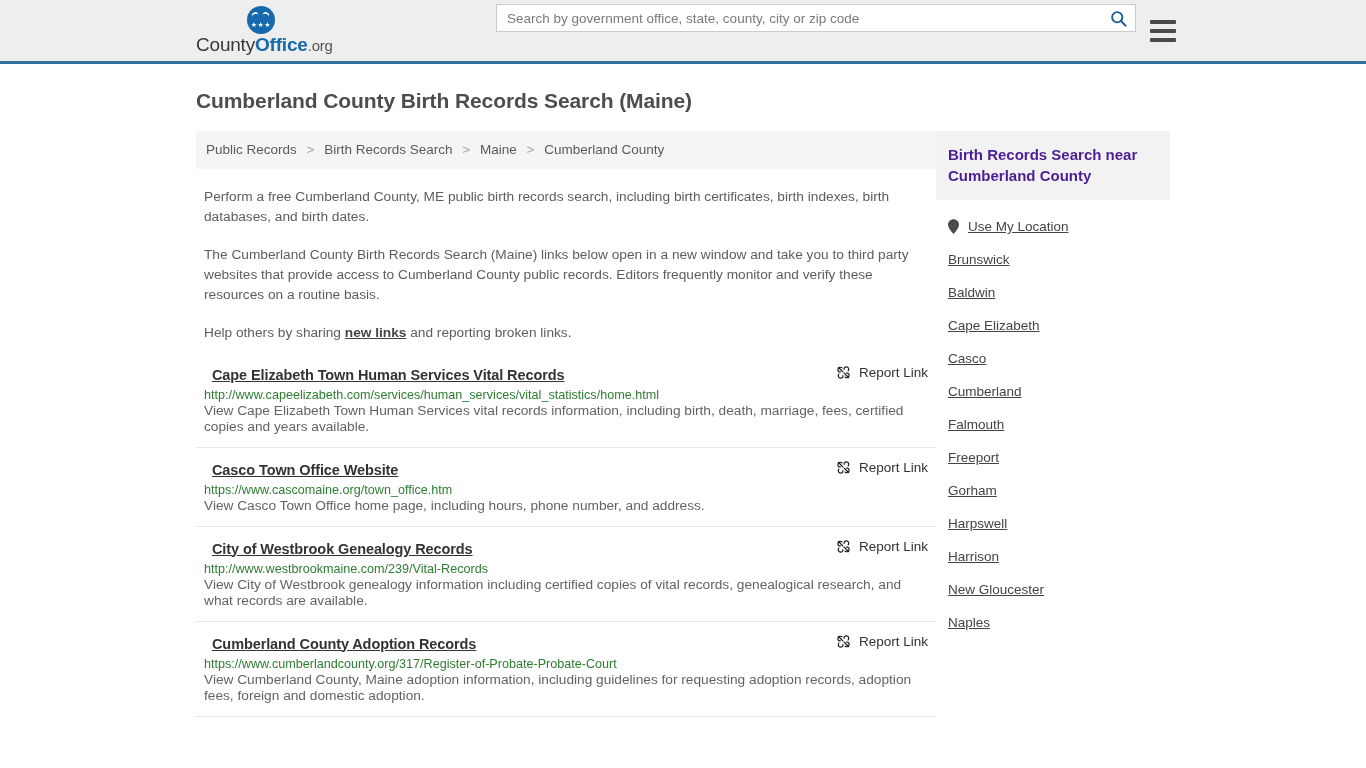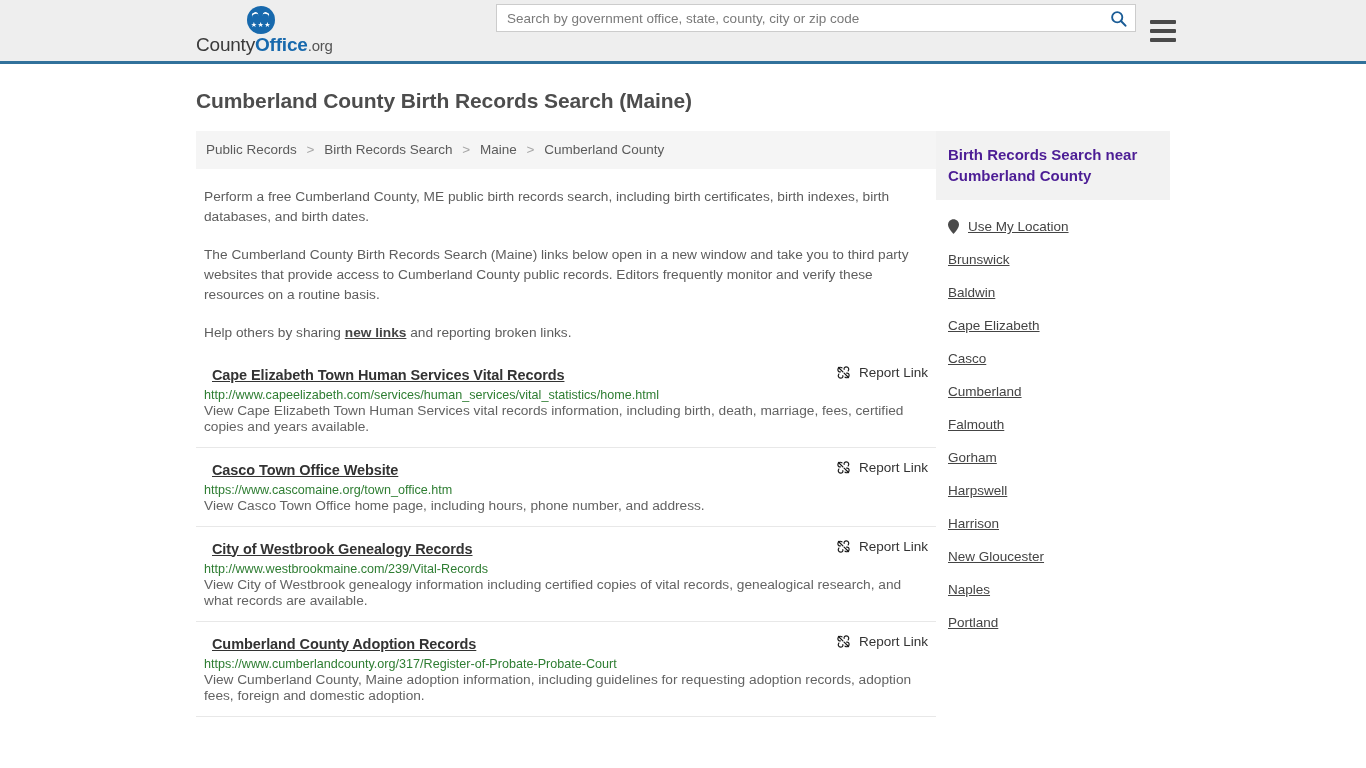--- a/index.html
+++ b/index.html
@@ -415,35 +415,35 @@
         <div class="side-link-row">
           <a class="side-link">Casco</a>
         </div>
         <div class="side-link-row">
           <a class="side-link">Cumberland</a>
         </div>
         <div class="side-link-row">
           <a class="side-link">Falmouth</a>
         </div>
         <div class="side-link-row">
+          <a class="side-link">Freeport</a>
+        </div>
+        <div class="side-link-row">
           <a class="side-link">Gorham</a>
         </div>
         <div class="side-link-row">
           <a class="side-link">Harpswell</a>
         </div>
         <div class="side-link-row">
           <a class="side-link">Harrison</a>
         </div>
         <div class="side-link-row">
           <a class="side-link">New Gloucester</a>
         </div>
         <div class="side-link-row">
           <a class="side-link">Naples</a>
-        </div>
-        <div class="side-link-row">
-          <a class="side-link">Portland</a>
         </div>
 
       </div>
     </aside>
 
   </div>
 </div>
 
 </body></html>

